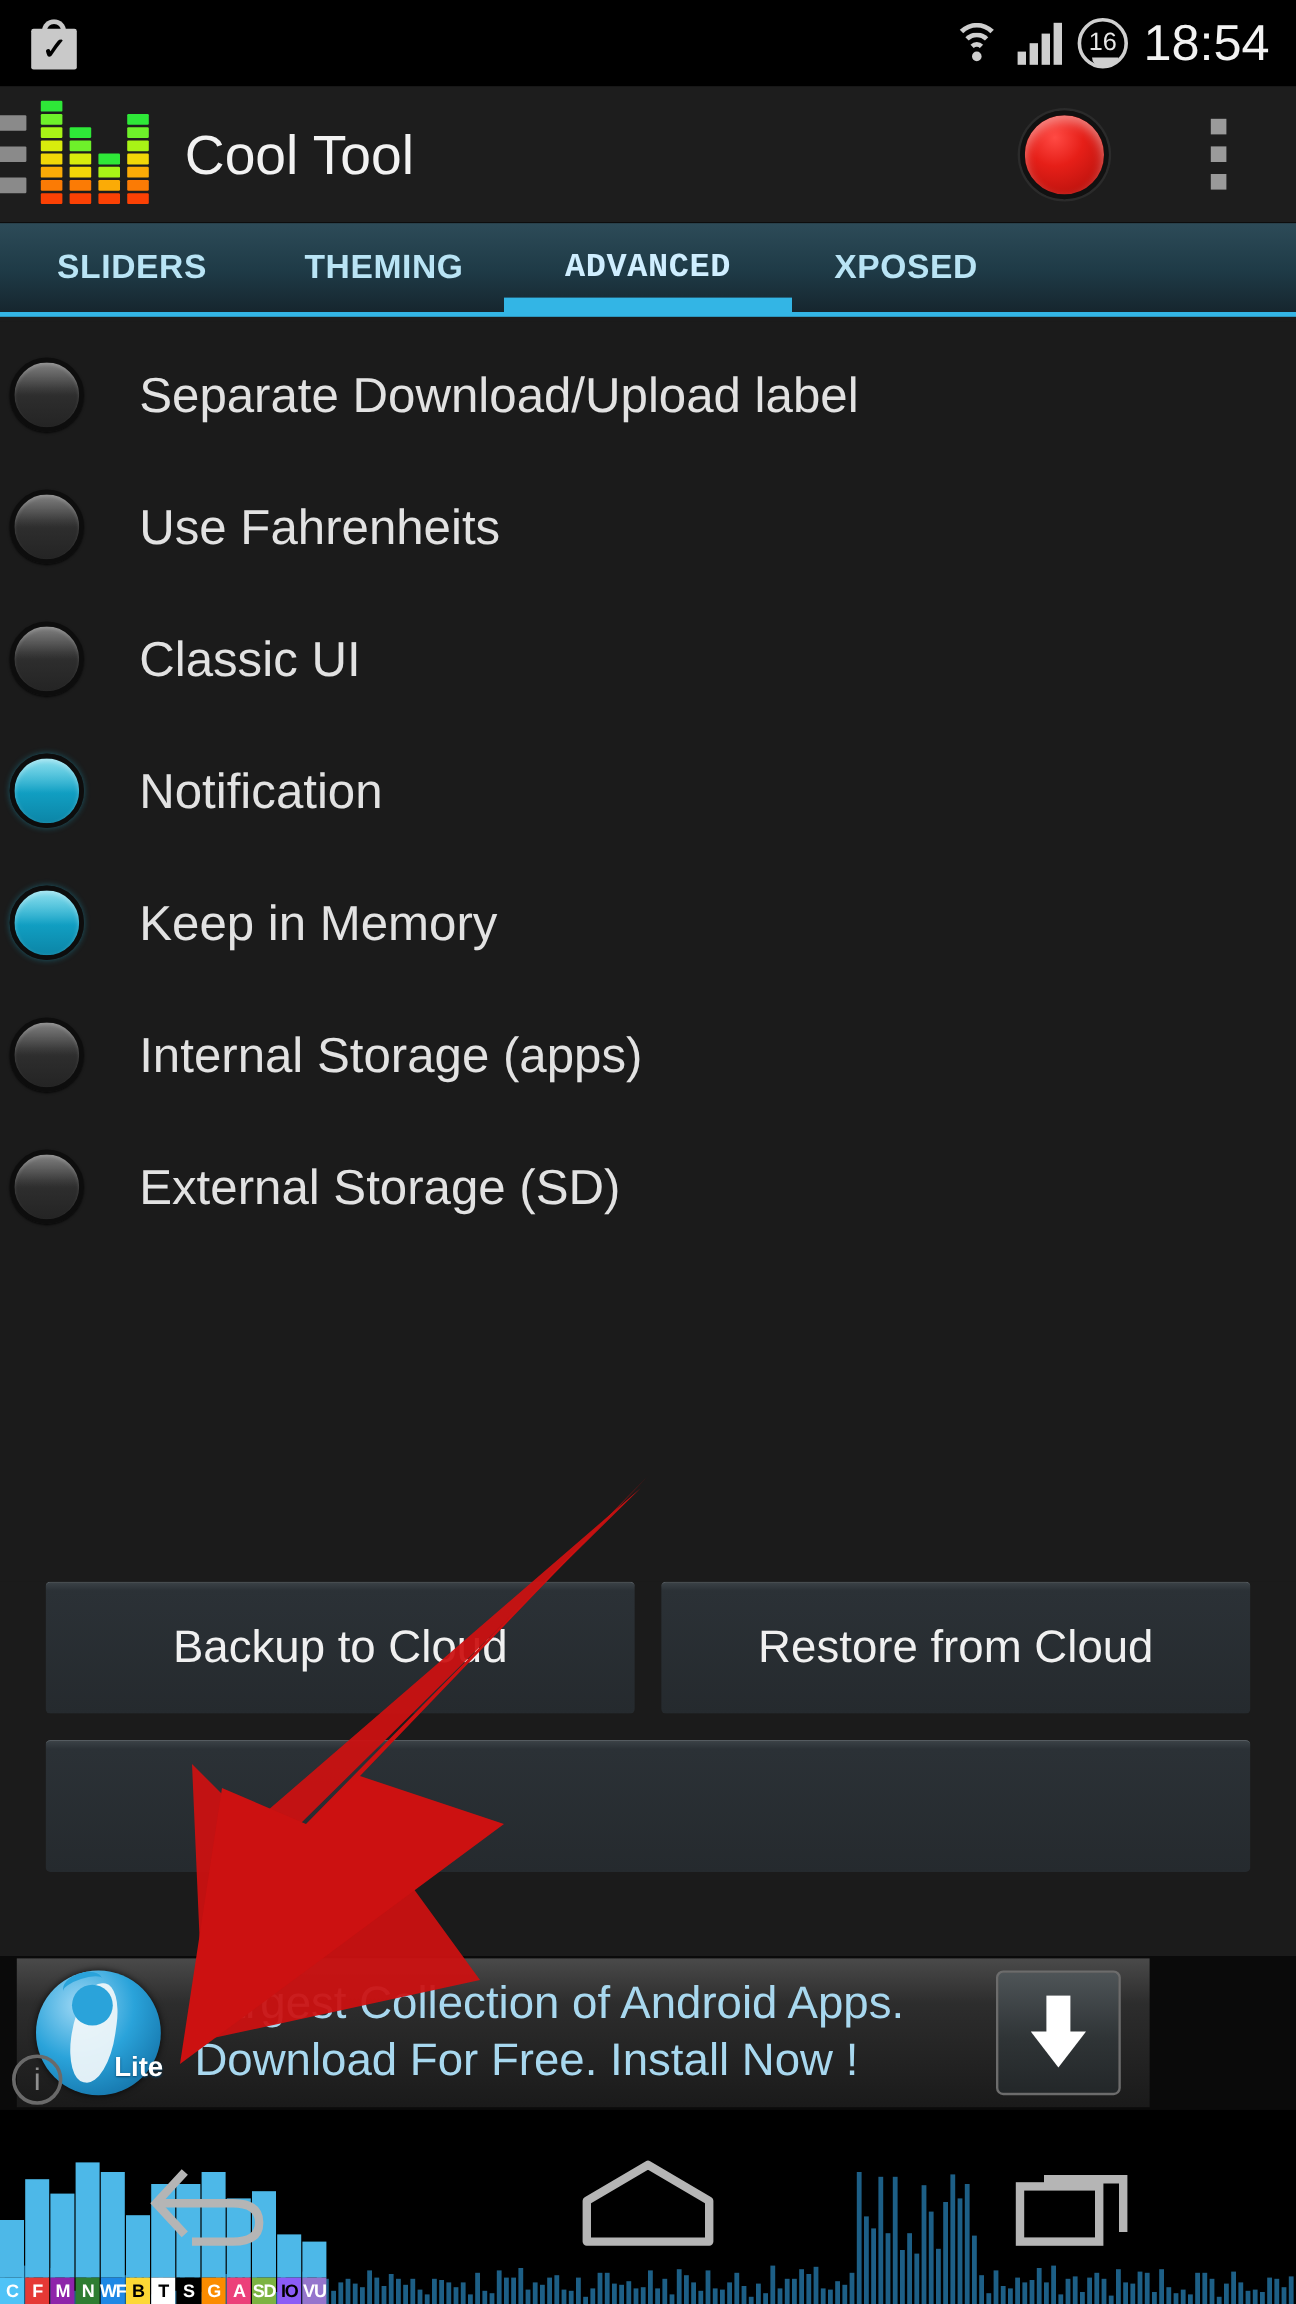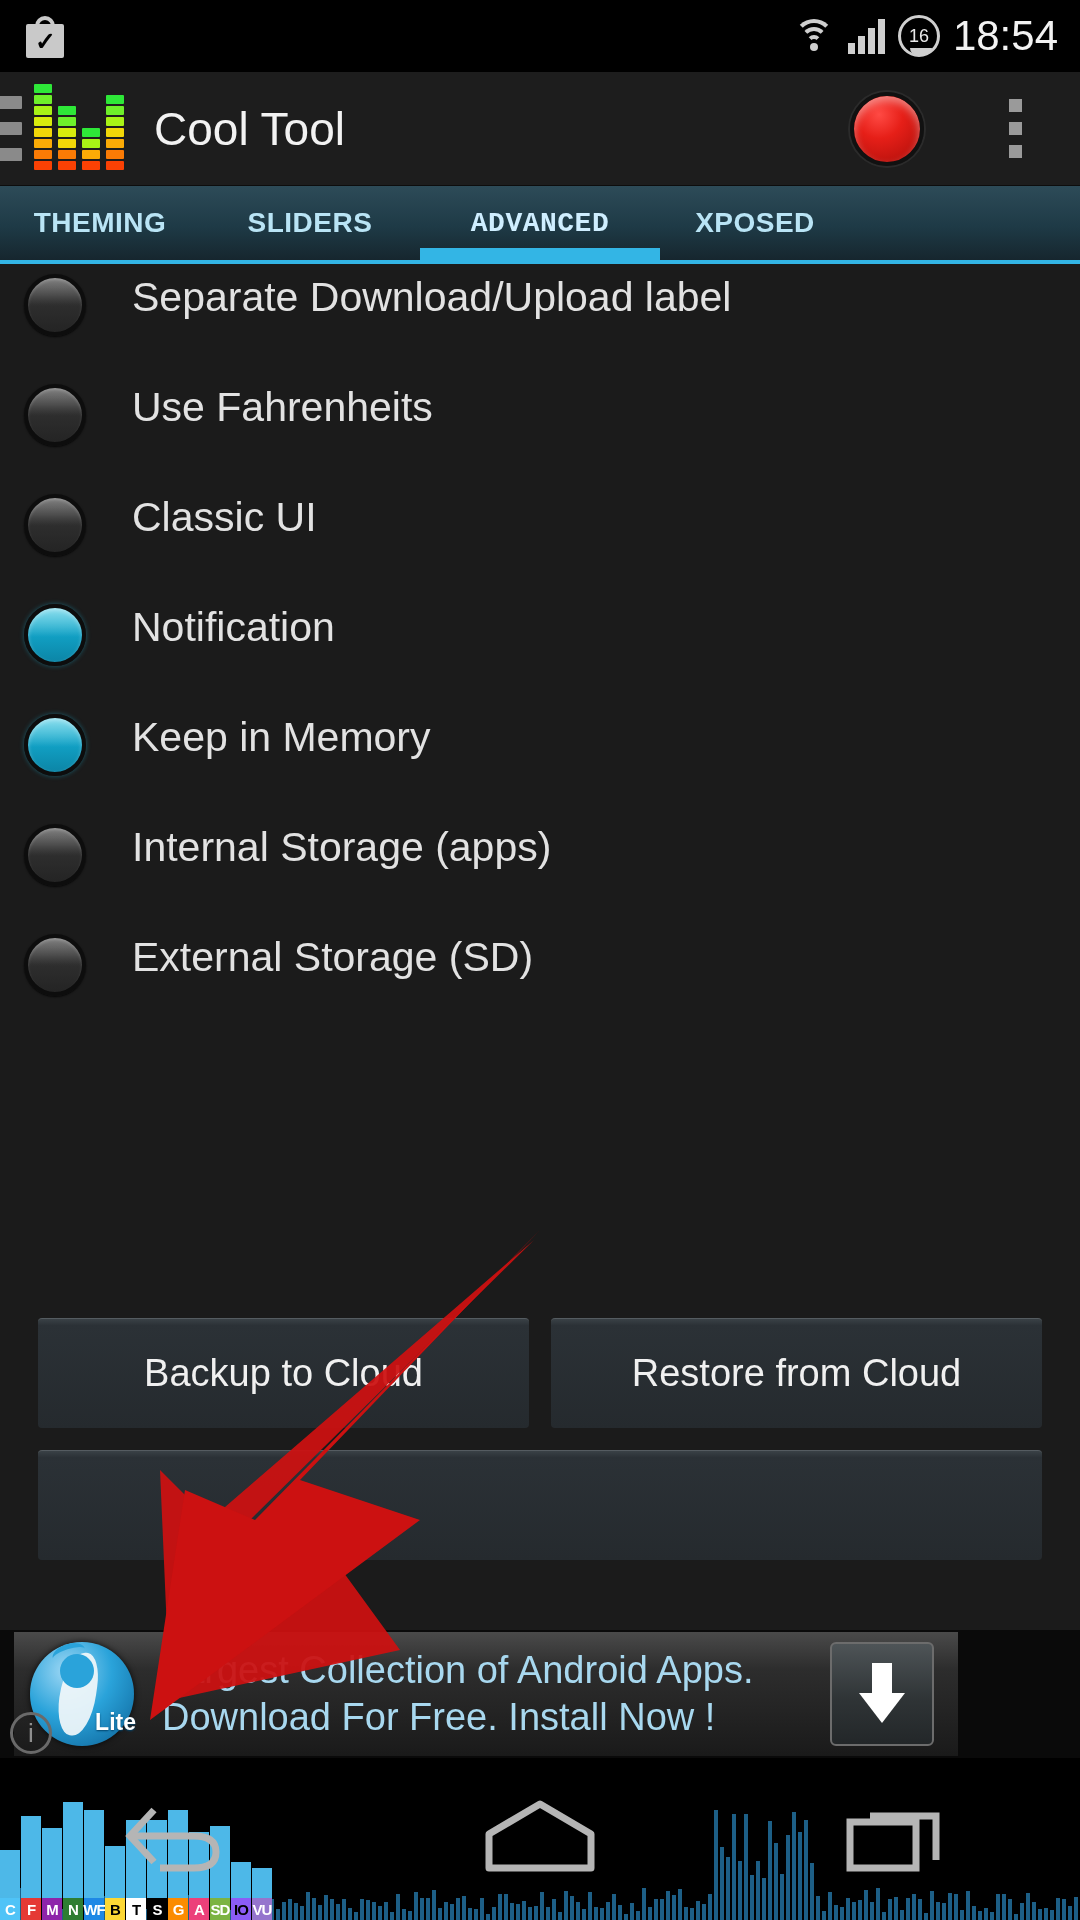--- a/index.html
+++ b/index.html
@@ -44,21 +44,21 @@
     width:8px; height:8px; background:#cfcfcf; border-radius:50%; border:none;}
   .sig-ic { display:flex; align-items:flex-end; gap:3px; height:36px; }
   .sig-ic b { display:block; width:7px; background:#cfcfcf; }
   .sig-ic b:nth-child(1){ height:11px; }
   .sig-ic b:nth-child(2){ height:18px; }
   .sig-ic b:nth-child(3){ height:26px; }
   .sig-ic b:nth-child(4){ height:35px; }
   .batt-ic {
     width:42px; height:42px; border:3px solid #cfcfcf; border-radius:50%;
     display:flex; align-items:center; justify-content:center;
-    font-size:18px; color:#e8e8e8; position:relative;
+    font-size:21px; color:#e8e8e8; position:relative;
   }
   .batt-ic::after{
     content:""; position:absolute; left:9px; bottom:-1px; width:22px; height:7px;
     background:#cfcfcf; border-radius:0 0 11px 11px;
   }
   #status-clock { font-size:42px; color:#f2f2f2; letter-spacing:0px; font-weight:400; }
 
   
   #action-bar {
     position:absolute; top:72px; left:0; width:1080px; height:114px;
@@ -100,21 +100,21 @@
   .tab.active { color:#cfeeff;font-family:Liberation Mono, monospace; }
   .tab .indicator {
     position:absolute; left:0; right:0; bottom:0; height:12px; background:#33b5e5;
   }
 
   
   #list {
     position:absolute; top:268px; left:0; width:1080px; height:1050px;
     background:#1b1b1b; padding-top:6px;
   }
-  .setting-row { height:110px; display:flex; padding-left:24px; }
+  .setting-row { height:110px; display:flex; align-items:center; padding-left:8px; }
   .cbox {
     width:62px; height:62px; border-radius:50%; flex:0 0 auto;
     border:4px solid #0d0d0d;
     background:
       linear-gradient(to bottom,rgba(255,255,255,.30) 0%,rgba(255,255,255,.05) 40%,rgba(255,255,255,0) 52%),
       linear-gradient(to bottom,#4a4a4a 0%,#2e2e2e 48%,#242424 100%);
     box-shadow:inset 0 2px 3px rgba(255,255,255,.18), 0 1px 2px rgba(0,0,0,.8);
   }
   .cbox.on {
     background:
@@ -287,25 +287,25 @@
     <div id="app-title">Cool Tool</div>
     <div id="record-btn"></div>
     <div id="overflow-btn">
       <i></i>
         <i></i>
         <i></i>
     </div>
   </div>
 
   <div id="tab-bar">
+      <div class="tab" style="width: 220px;">
+        <span>SLIDERS</span>
+      </div>
       <div class="tab" style="width: 200px;">
         <span>THEMING</span>
-      </div>
-      <div class="tab" style="width: 220px;">
-        <span>SLIDERS</span>
       </div>
       <div class="tab active" style="width: 240px;">
         <span>ADVANCED</span>
         <div class="indicator"></div>
       </div>
       <div class="tab" style="width: 190px;">
         <span>XPOSED</span>
       </div>
     </div>
 

